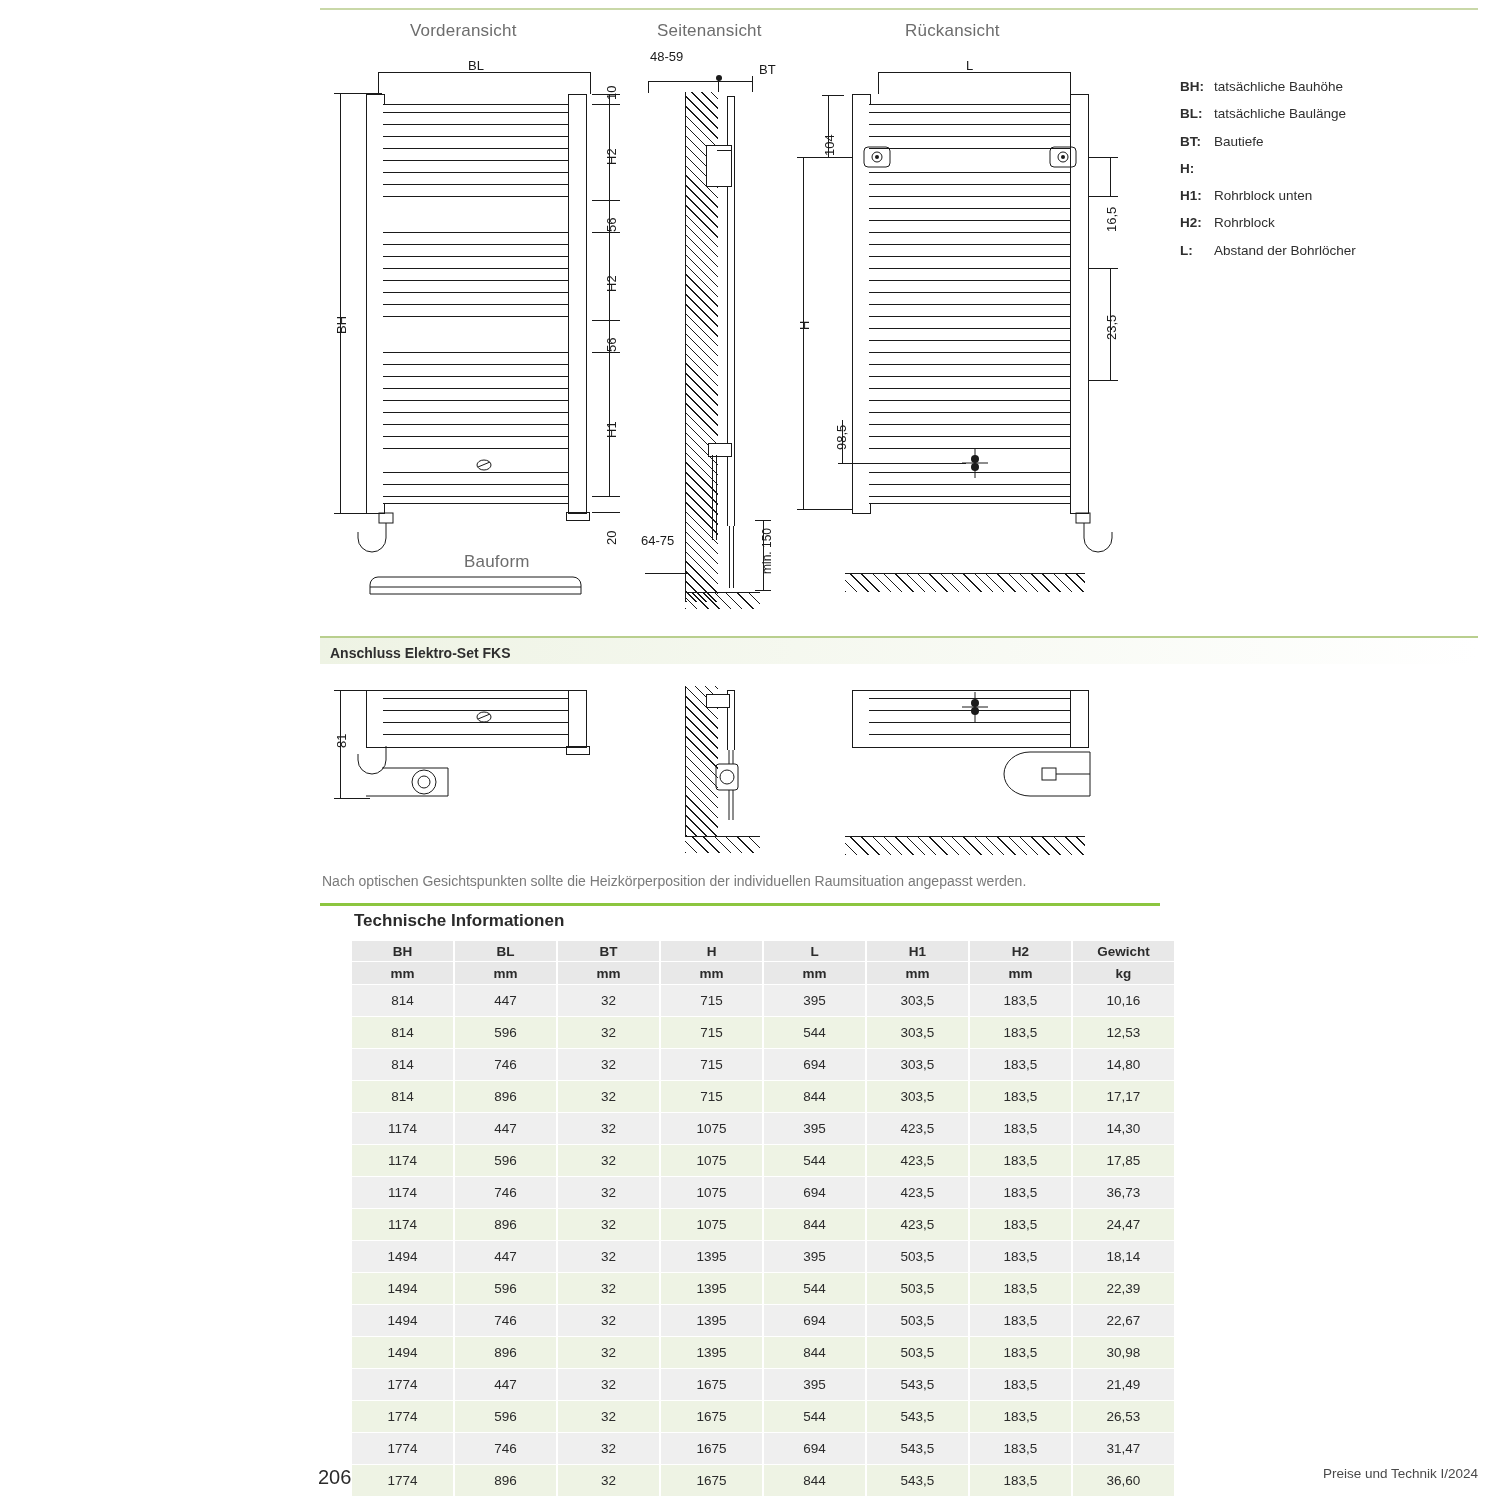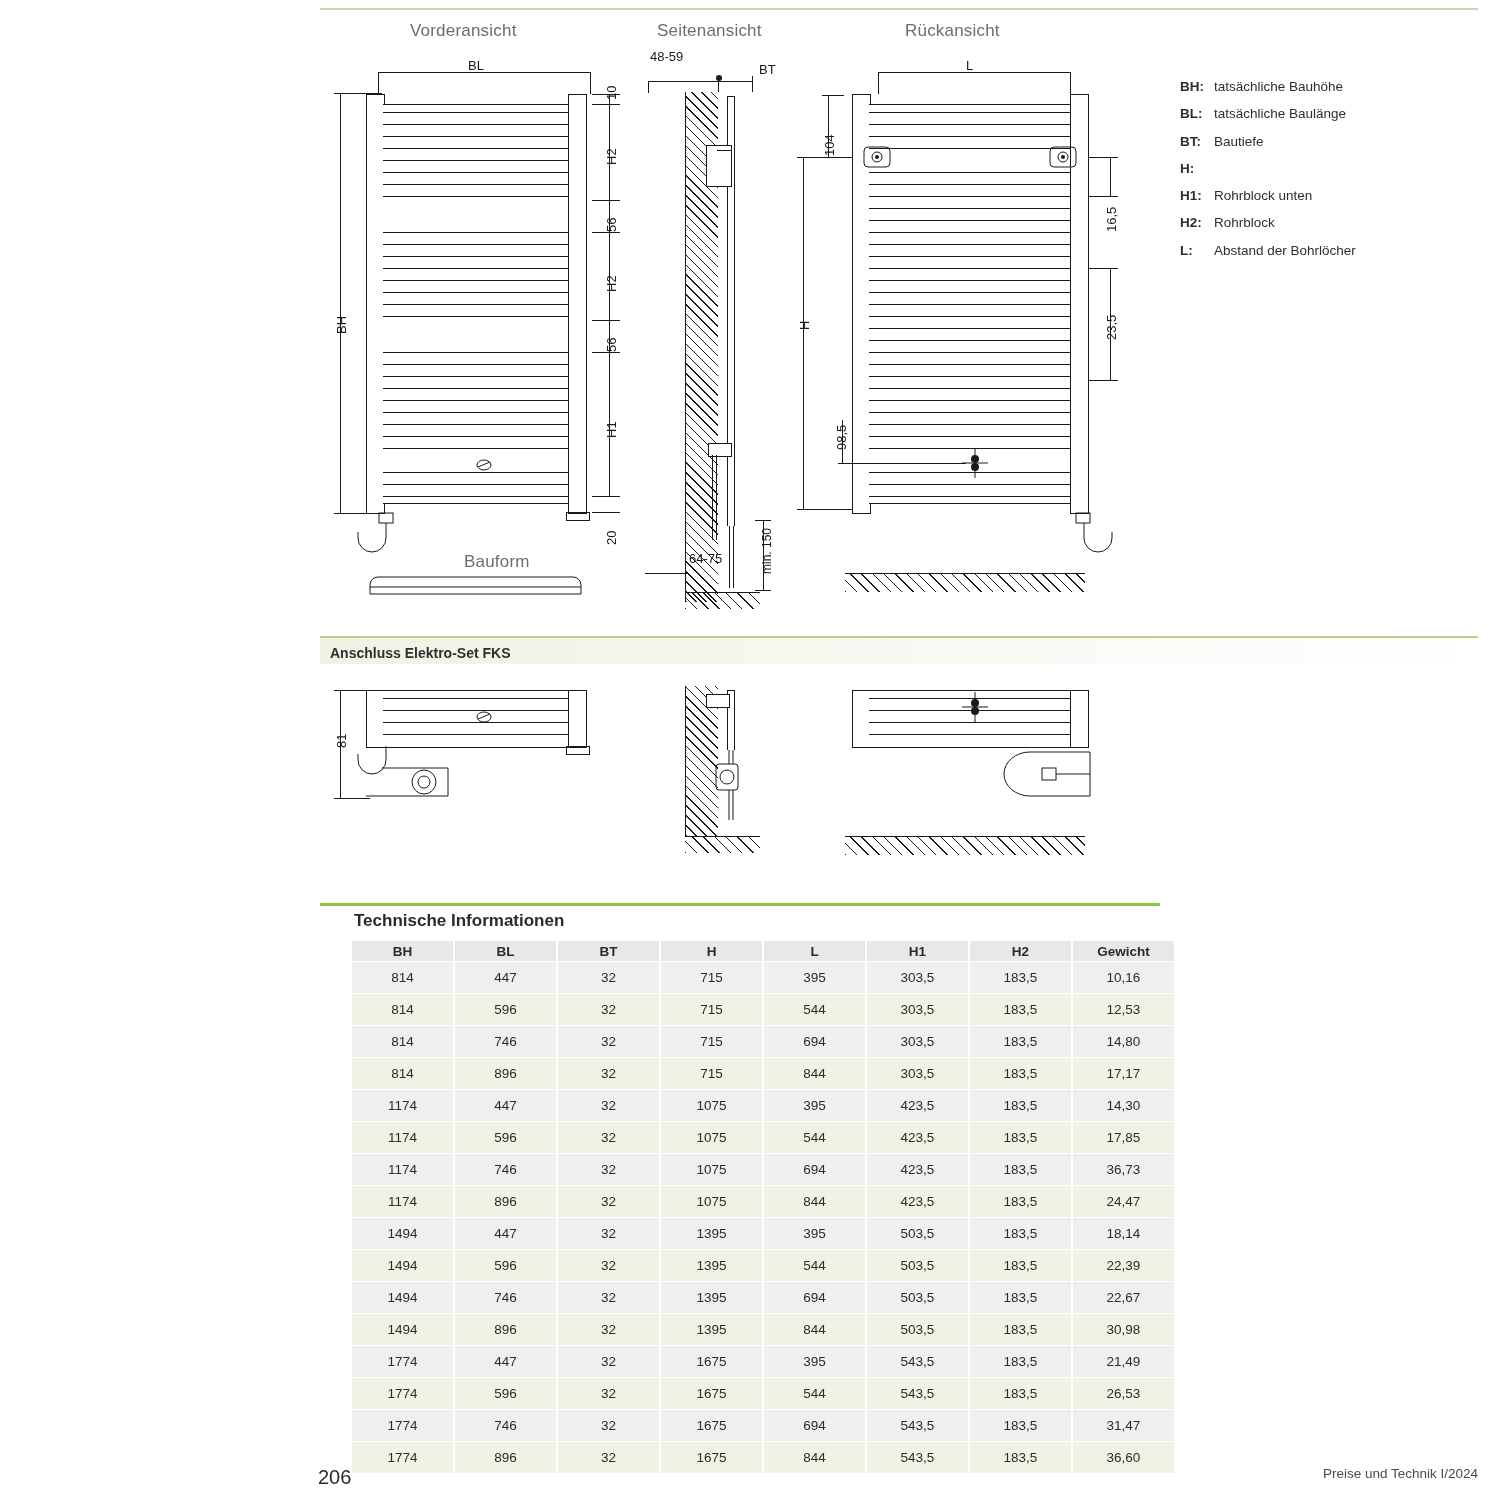--- a/index.html
+++ b/index.html
@@ -228,21 +228,21 @@
 
     <div class="line vline" style="left:729px;top:526px;height:62px;"></div>
     <div class="line vline" style="left:733px;top:526px;height:62px;"></div>
 
     <div class="line vline" style="left:763px;top:520px;height:70px;"></div>
     <div class="line hline" style="left:755px;top:520px;width:16px;"></div>
     <div class="line hline" style="left:755px;top:590px;width:16px;"></div>
     <div class="dimtxt vert" style="left:760px;top:574px;font-size:12px;">min. 150</div>
 
     <div class="line hline" style="left:645px;top:573px;width:42px;"></div>
-    <div class="dimtxt" style="left:641px;top:551px;margin-left:48px;">64-75</div>
+    <div class="dimtxt" style="left:641px;top:533px;">64-75</div>
   </div>
 
   <div>
 
     <div class="line hline" style="left:878px;top:72px;width:192px;"></div>
     <div class="line vline" style="left:878px;top:72px;height:22px;"></div>
     <div class="line vline" style="left:1070px;top:72px;height:22px;"></div>
     <div class="dimtxt" style="left:966px;top:58px;">L</div>
 
     <div class="line vline" style="left:828px;top:95px;height:62px;"></div>
@@ -391,36 +391,47 @@
       <circle cx="15" cy="19" r="4" fill="#1a1a1a"></circle>
     </svg>
     <svg style="position:absolute;left:1000px;top:750px;" width="110" height="54">
       <path d="M30 2 A26 22 0 0 0 30 46 L90 46 L90 2 Z" fill="none" stroke="#1a1a1a"></path>
       <rect x="42" y="18" width="14" height="12" fill="none" stroke="#1a1a1a"></rect>
       <line x1="56" y1="24" x2="90" y2="24" stroke="#1a1a1a"></line>
     </svg>
     <div class="hatch-floor" style="left:845px;top:836px;width:240px;height:18px;"></div>
   </div>
 
+  <div class="note" style="top:873px;">Nach optischen Gesichtspunkten sollte die Heizkörperposition der individuellen Raumsituation angepasst werden.</div>
 
   <div class="tbl-rule" style="top:903px;"></div>
   <div class="tbl-title" style="top:911px;">Technische Informationen</div>
 
   <table class="tech">
     <thead>
       <tr>
         <th>BH</th>
         <th>BL</th>
         <th>BT</th>
         <th>H</th>
         <th>L</th>
         <th>H1</th>
         <th>H2</th>
         <th>Gewicht</th>
       </tr>
+      <tr class="unit">
+        <th>mm</th>
+        <th>mm</th>
+        <th>mm</th>
+        <th>mm</th>
+        <th>mm</th>
+        <th>mm</th>
+        <th>mm</th>
+        <th>kg</th>
+      </tr>
     </thead>
     <tbody>
       <tr class="odd">
           <td>814</td>
           <td>447</td>
           <td>32</td>
           <td>715</td>
           <td>395</td>
           <td>303,5</td>
           <td>183,5</td>

